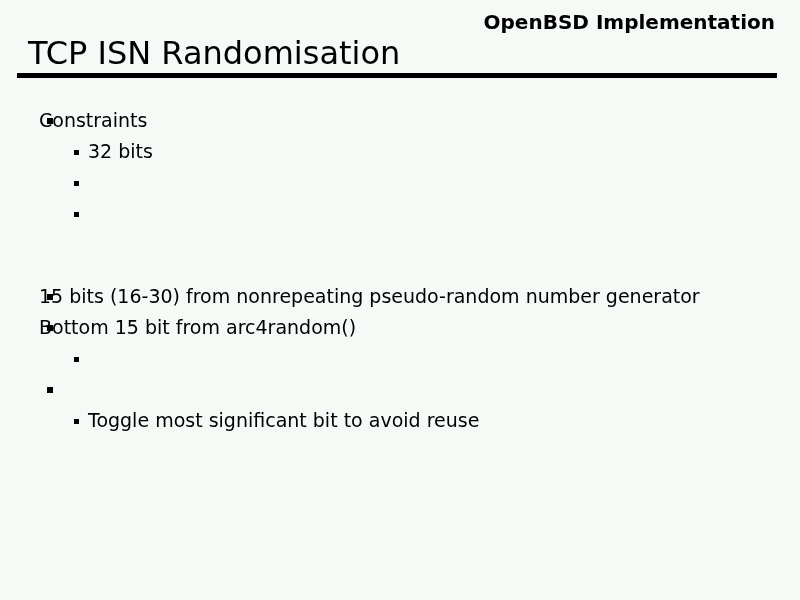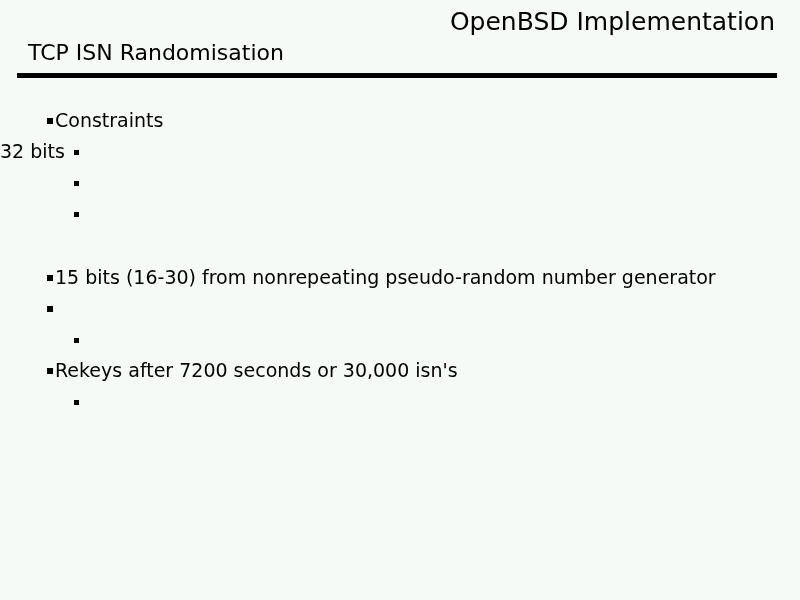--- a/index.html
+++ b/index.html
@@ -17,61 +17,62 @@
   }
   .slide {
     position: relative;
     width: 800px;
     height: 600px;
   }
   .header-right {
     position: absolute;
     top: 10px;
     right: 25px;
-    font-size: 25px;
+    font-size: 20px;
     line-height: 24px;
     white-space: nowrap;
+    font-weight: bold;
   }
   .slide-title {
     position: absolute;
     top: 38px;
     left: 28px;
-    font-size: 22px;
+    font-size: 32px;
     line-height: 30px;
     white-space: nowrap;
   }
   .title-rule {
     position: absolute;
     top: 73px;
     left: 17px;
     width: 760px;
     height: 5px;
     background: var(--rule);
   }
   .content {
     position: absolute;
     top: 105px;
     left: 0;
     right: 0;
   }
-  .bullet-group + .bullet-group { margin-top: 33px; }
+  .bullet-group + .bullet-group { margin-top: 52px; }
   .bullet-row {
     position: relative;
     height: 31px;
     line-height: 31px;
     font-size: 19px;
     white-space: nowrap;
   }
   .bullet-row .sq {
     position: absolute;
     background: var(--fg);
   }
-  .bullet-row.l1 { padding-left: 55px; }
+  .bullet-row.l1 { padding-left: 39px; }
   .bullet-row.l1 .sq { left: 47px; top: 13px; width: 6px; height: 6px; }
-  .bullet-row.l2 { }
+  .bullet-row.l2 { padding-left: 88px; }
   .bullet-row.l2 .sq { left: 74px; top: 14px; width: 5px; height: 5px; }
 </style>
 </head>
 <body>
 
 <div class="slide">
 
   <div class="header-right">OpenBSD Implementation</div>
 
   <div class="slide-title">TCP ISN Randomisation</div>
@@ -97,27 +98,28 @@
       </div>
     </div>
 
     <div class="bullet-group">
       <div class="bullet-row l1">
         <span class="sq"></span>
         <span>15 bits (16-30) from nonrepeating pseudo-random number generator</span>
       </div>
       <div class="bullet-row l1">
         <span class="sq"></span>
+        <span>Bottom 15 bit from arc4random()</span>
       </div>
       <div class="bullet-row l2">
         <span class="sq"></span>
       </div>
       <div class="bullet-row l1">
         <span class="sq"></span>
-        <span>Rekeys after 7200 seconds or 30,000 isn's</span>
       </div>
       <div class="bullet-row l2">
         <span class="sq"></span>
+        <span>Toggle most significant bit to avoid reuse</span>
       </div>
     </div>
 
   </div>
 </div>
 
 </body></html>

